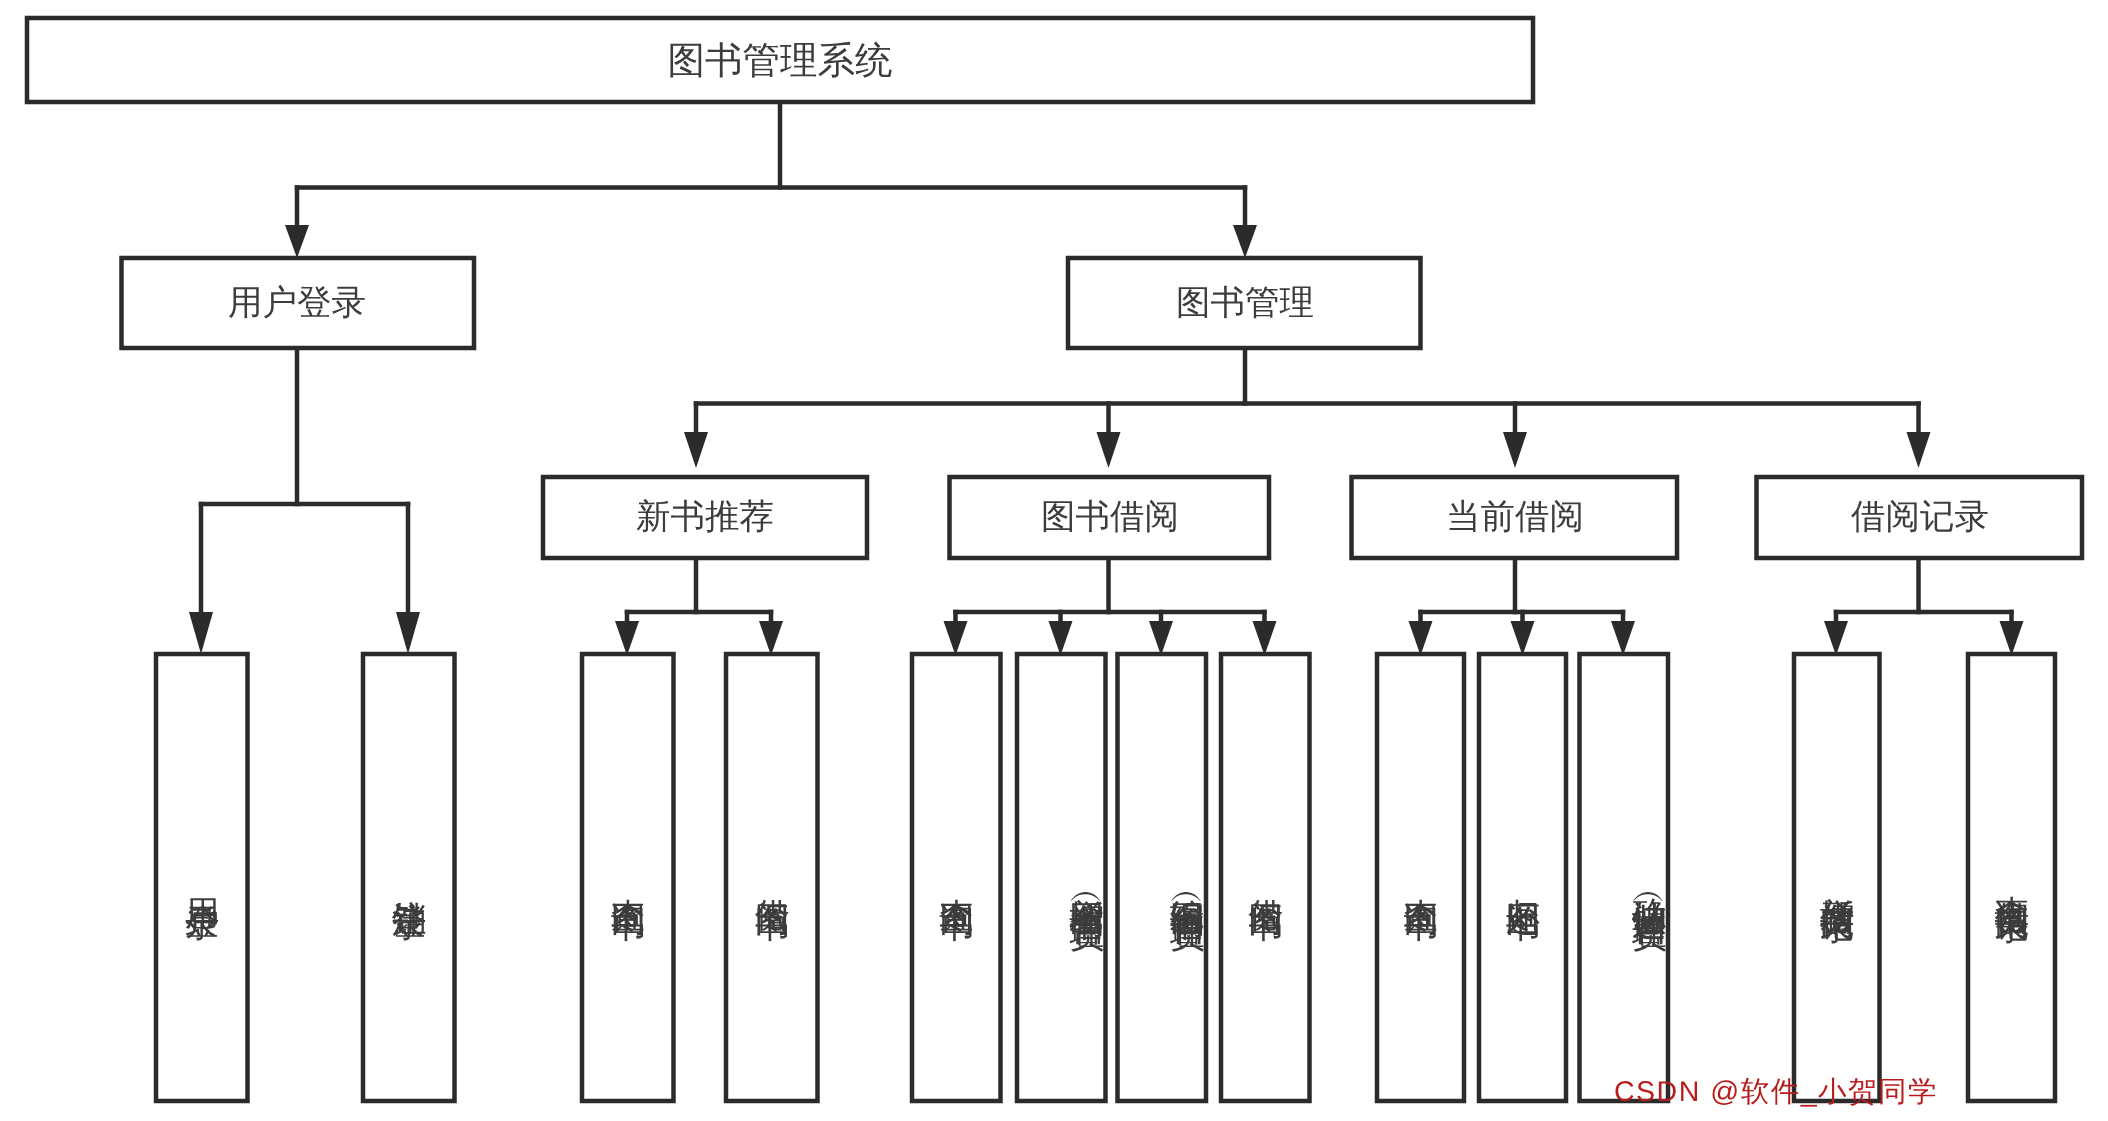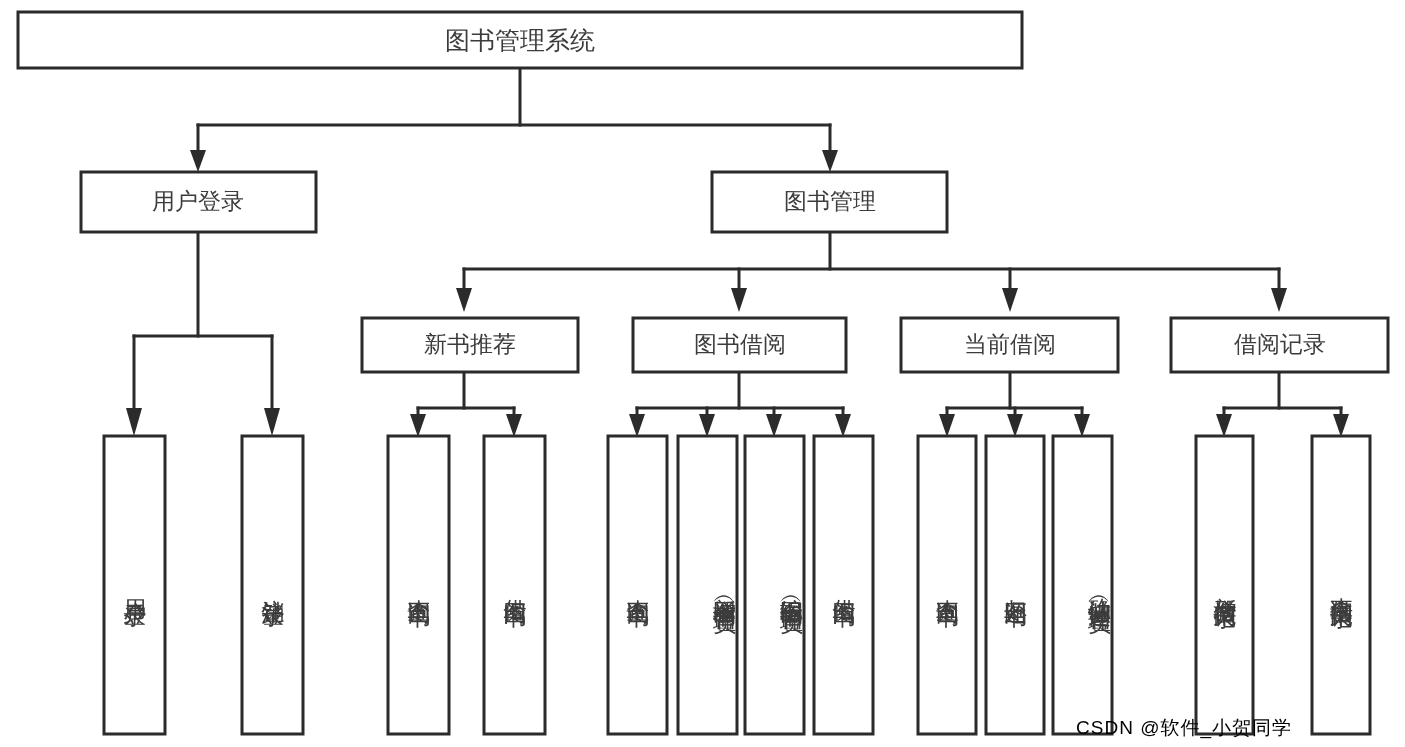--- a/index.html
+++ b/index.html
@@ -23,21 +23,21 @@
     display:flex;align-items:center;justify-content:center;
     writing-mode:vertical-rl;
     text-orientation:upright;
     font-family:"Liberation Sans","DejaVu Sans",sans-serif;
     font-size:23px;line-height:1.12;letter-spacing:2px;
     color:#3c3c3c;white-space:nowrap;pointer-events:none;
   }
   .watermark{
     position:absolute;right:8px;bottom:6px;
     font-family:"Liberation Sans","DejaVu Sans",sans-serif;
-    font-size:19px;color:#000000;letter-spacing:1px;white-space:nowrap;
+    font-size:19px;color:#b91c1c;letter-spacing:1px;white-space:nowrap;
   }
 </style>
 </head>
 <body>
 
 <div id="stage">
 
   <svg id="diagram" viewBox="0 0 1405 747">
 
     <g>

